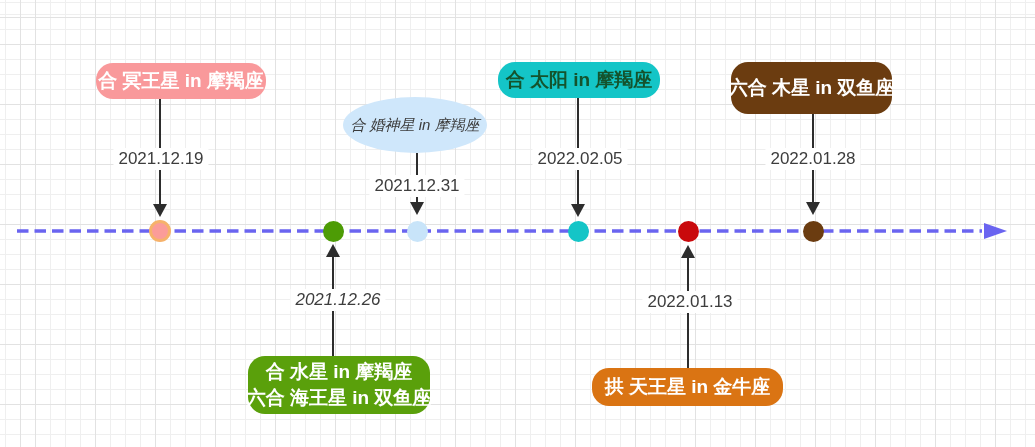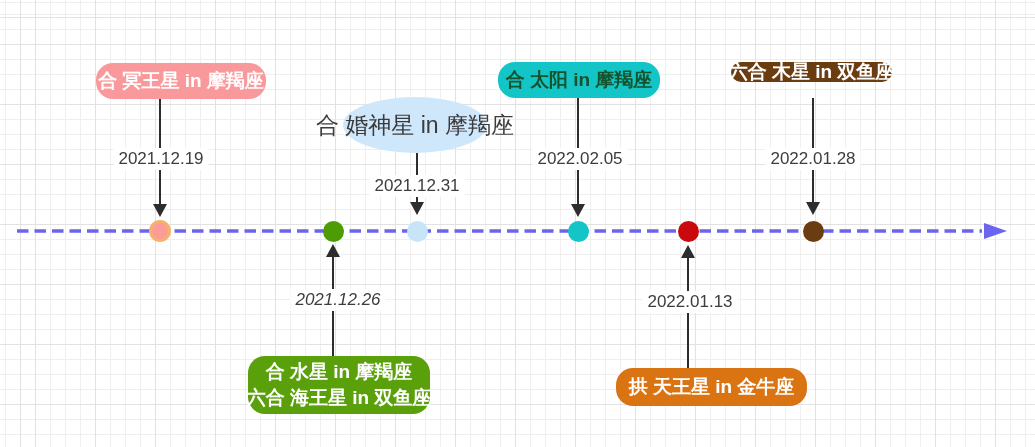--- a/index.html
+++ b/index.html
@@ -20,21 +20,21 @@
     background-position:35px 0,0 44px,5px 0,0 14px;
     font-family:"Liberation Sans","DejaVu Sans",sans-serif;
   }
   #axis-svg{position:absolute;left:0;top:0;z-index:1;}
   .shape{
     position:absolute;z-index:6;display:flex;flex-direction:column;
     align-items:center;justify-content:center;text-align:center;
     font-weight:bold;font-size:19px;line-height:26px;white-space:nowrap;
   }
   .shape.rect{border-radius:17px;}
-  .shape.ellipse{border-radius:50%;font-weight:400;font-size:23px;}
+  .shape.ellipse{border-radius:50%;font-weight:400;font-size:15px;font-style:italic;}
   .arrow-line{position:absolute;width:2px;background:var(--arrow);z-index:2;}
   .arrow-head{position:absolute;width:0;height:0;z-index:2;
     border-left:7px solid transparent;border-right:7px solid transparent;}
   .arrow-head.down{border-top:13px solid var(--arrow);}
   .arrow-head.up{border-bottom:13px solid var(--arrow);}
   .dot{position:absolute;border-radius:50%;z-index:4;}
   .date{
     position:absolute;z-index:5;transform:translate(-50%,-50%);
     background:#ffffff;padding:1px 5px;color:var(--date);
     font-size:17px;white-space:nowrap;
@@ -63,36 +63,36 @@
       <div class="arrow-head down" style="left: 410px; top: 202px;"></div>
       <div class="dot" style="left: 406.5px; top: 220.5px; width: 21px; height: 21px; background: rgb(200, 228, 249);"></div>
       <div class="date" style="left: 417px; top: 186px; text-align: center;">2021.12.31</div>
       <div class="shape rect" style="left: 498px; top: 62px; width: 162px; height: 36px; background: rgb(20, 197, 199); color: #14532d;">
         <div>合 太阳 in 摩羯座</div>
       </div>
       <div class="arrow-line" style="left: 577px; top: 98px; height: 106px;"></div>
       <div class="arrow-head down" style="left: 571px; top: 204px;"></div>
       <div class="dot" style="left: 567.5px; top: 220.5px; width: 21px; height: 21px; background: rgb(20, 197, 199);"></div>
       <div class="date" style="left: 580px; top: 159px;">2022.02.05</div>
-      <div class="shape rect" style="left: 731px; top: 62px; width: 161px; height: 20px; background: rgb(107, 60, 16); color: rgb(255, 255, 255); text-align: center;">
+      <div class="shape rect" style="left: 731px; top: 62px; width: 161px; height: 52px; background: rgb(107, 60, 16); color: rgb(255, 255, 255); text-align: center;">
         <div>六合 木星 in 双鱼座</div>
       </div>
       <div class="arrow-line" style="left: 812px; top: 98px; height: 104px;"></div>
       <div class="arrow-head down" style="left: 806px; top: 202px;"></div>
       <div class="dot" style="left: 802.5px; top: 220.5px; width: 21px; height: 21px; background: rgb(107, 60, 16);"></div>
       <div class="date" style="left: 813px; top: 159px;">2022.01.28</div>
       <div class="shape rect" style="left: 248px; top: 356px; width: 182px; height: 58px; background: rgb(90, 160, 11); color: rgb(255, 255, 255);">
         <div>合 水星 in 摩羯座</div>
         <div>六合 海王星 in 双鱼座</div>
       </div>
       <div class="arrow-line" style="left: 332px; top: 257px; height: 99px;"></div>
       <div class="arrow-head up" style="left: 326px; top: 244px;"></div>
       <div class="dot" style="left: 322.5px; top: 220.5px; width: 21px; height: 21px; background: rgb(77, 156, 5);"></div>
       <div class="date" style="left: 338px; top: 300px; font-style: italic;">2021.12.26</div>
-      <div class="shape rect" style="left: 592px; top: 368px; width: 191px; height: 38px; background: rgb(218, 116, 19); color: rgb(255, 255, 255); margin-left: 24px;">
+      <div class="shape rect" style="left: 592px; top: 368px; width: 191px; height: 38px; background: rgb(218, 116, 19); color: rgb(255, 255, 255);">
         <div>拱 天王星 in 金牛座</div>
       </div>
       <div class="arrow-line" style="left: 687px; top: 258px; height: 110px;"></div>
       <div class="arrow-head up" style="left: 681px; top: 245px;"></div>
       <div class="dot" style="left: 677.5px; top: 220.5px; width: 21px; height: 21px; background: rgb(201, 9, 12);"></div>
       <div class="date" style="left: 690px; top: 302px;">2022.01.13</div>
     </div>
 </div>
 
 </body></html>

